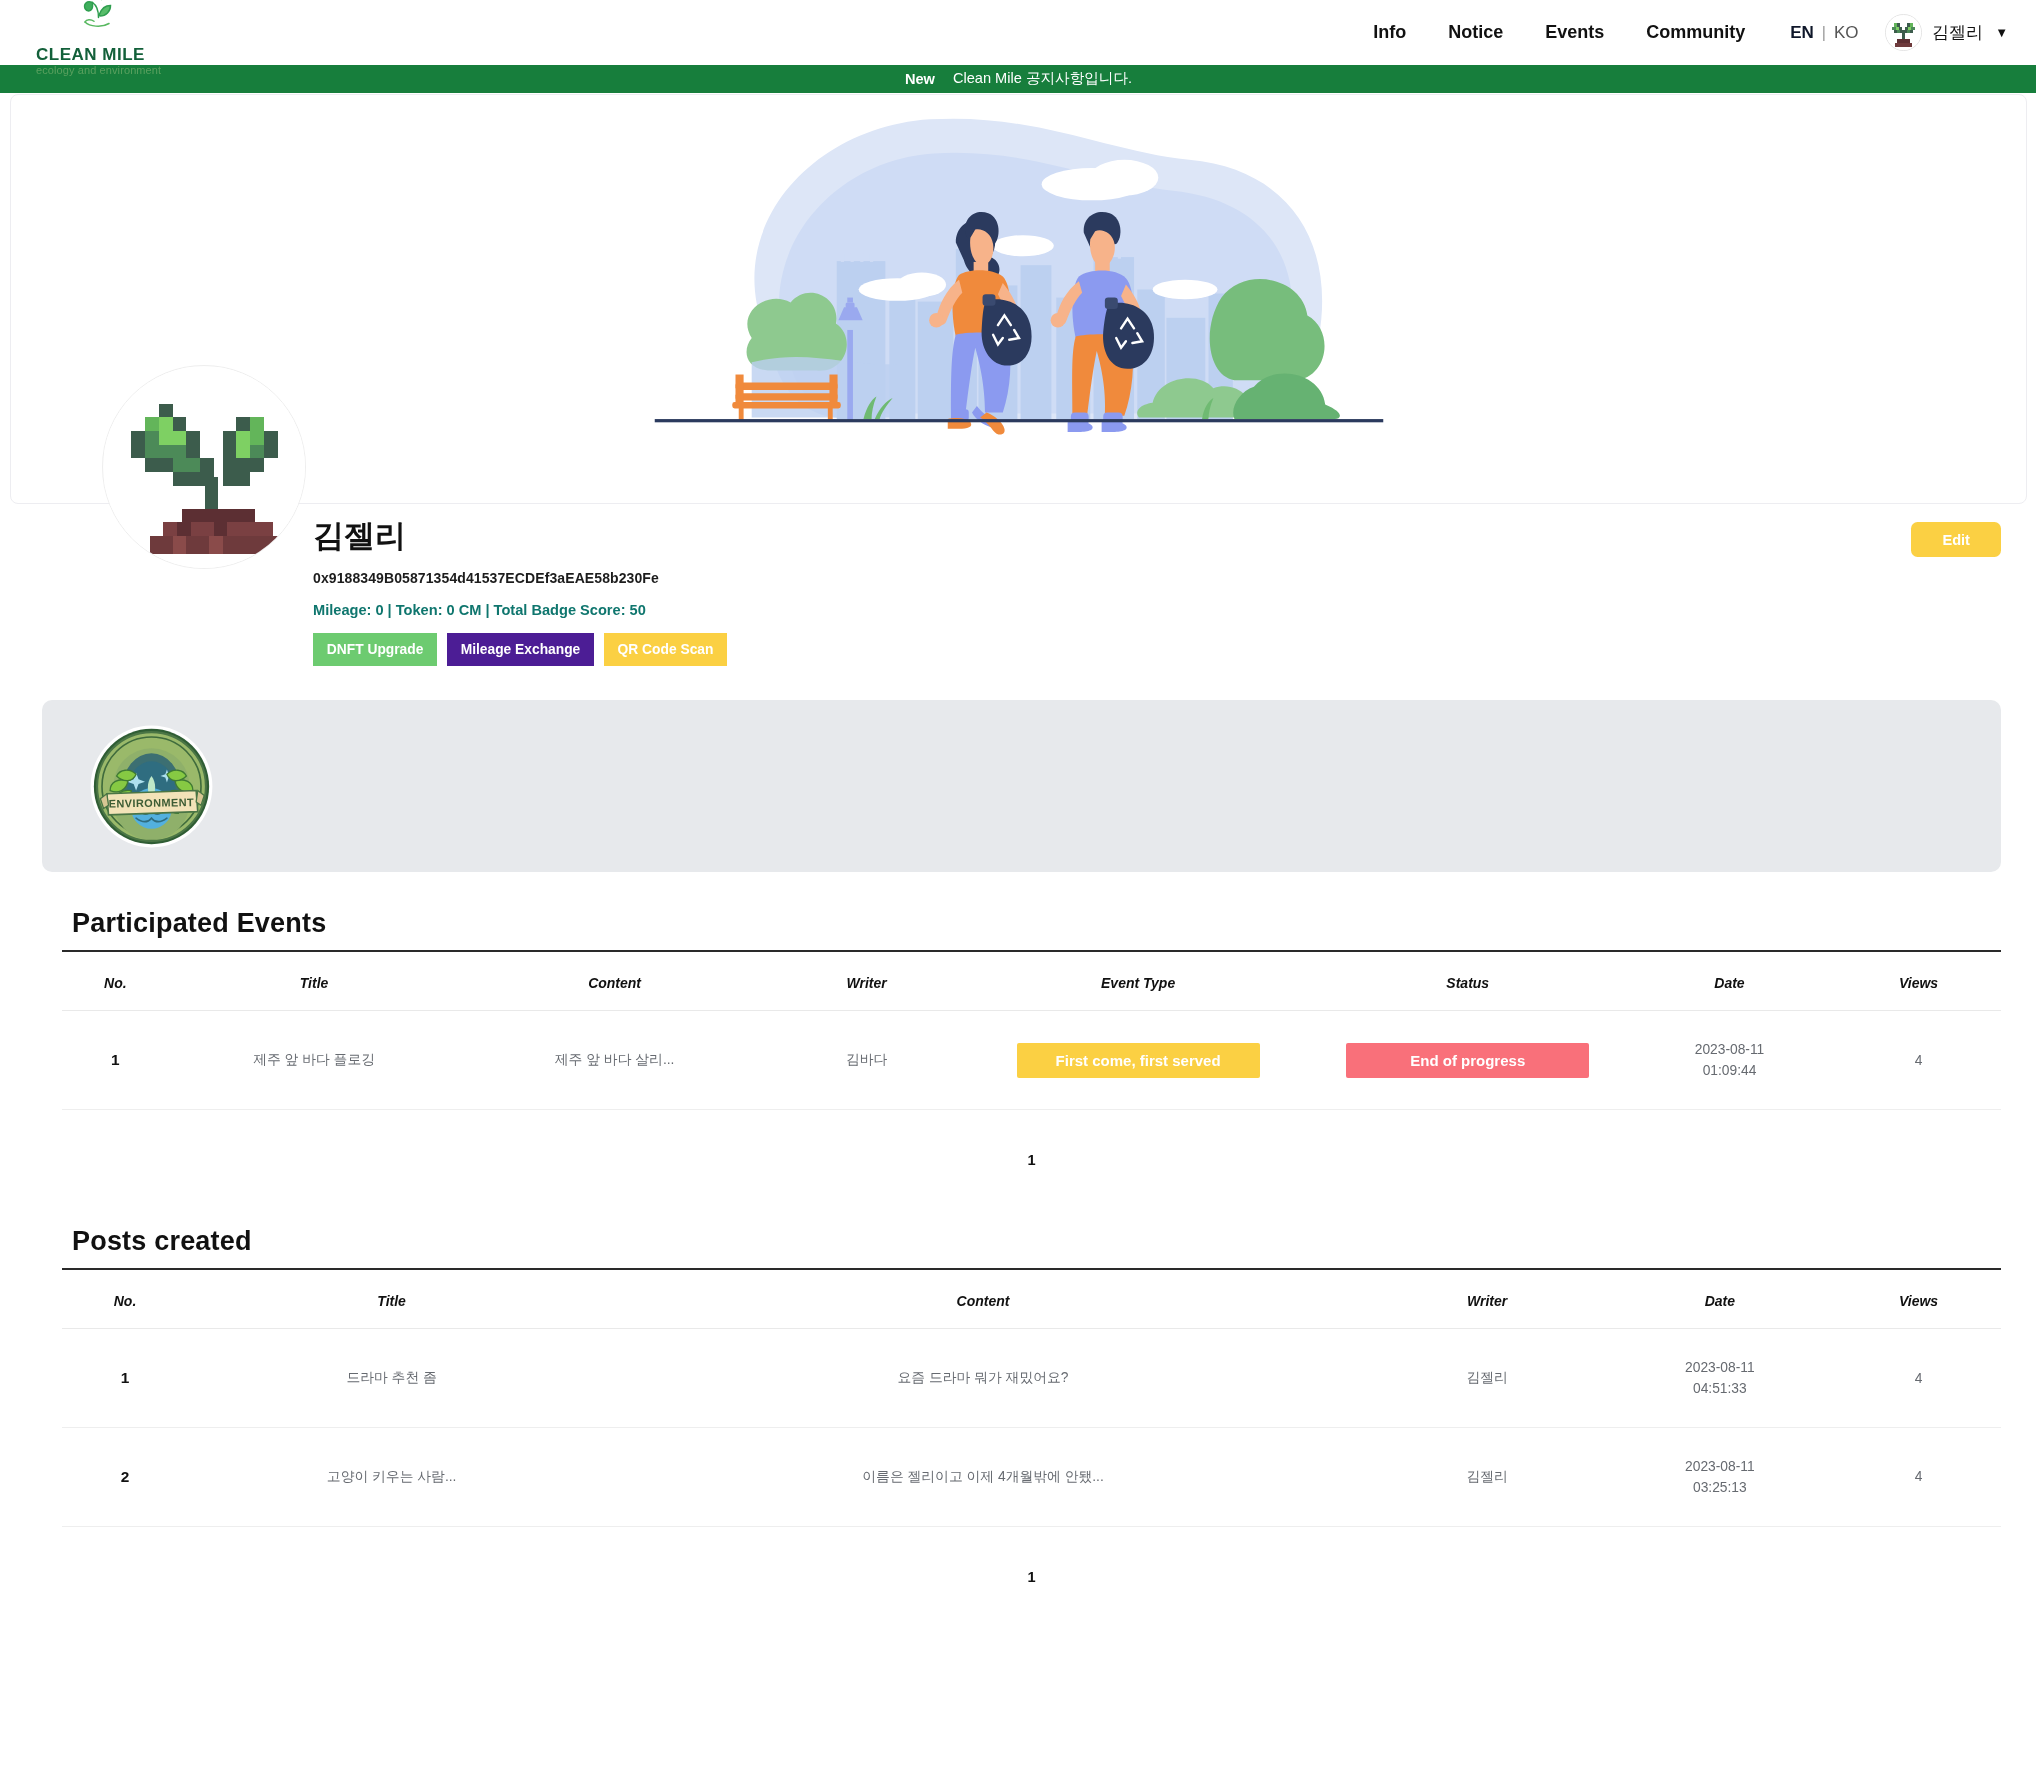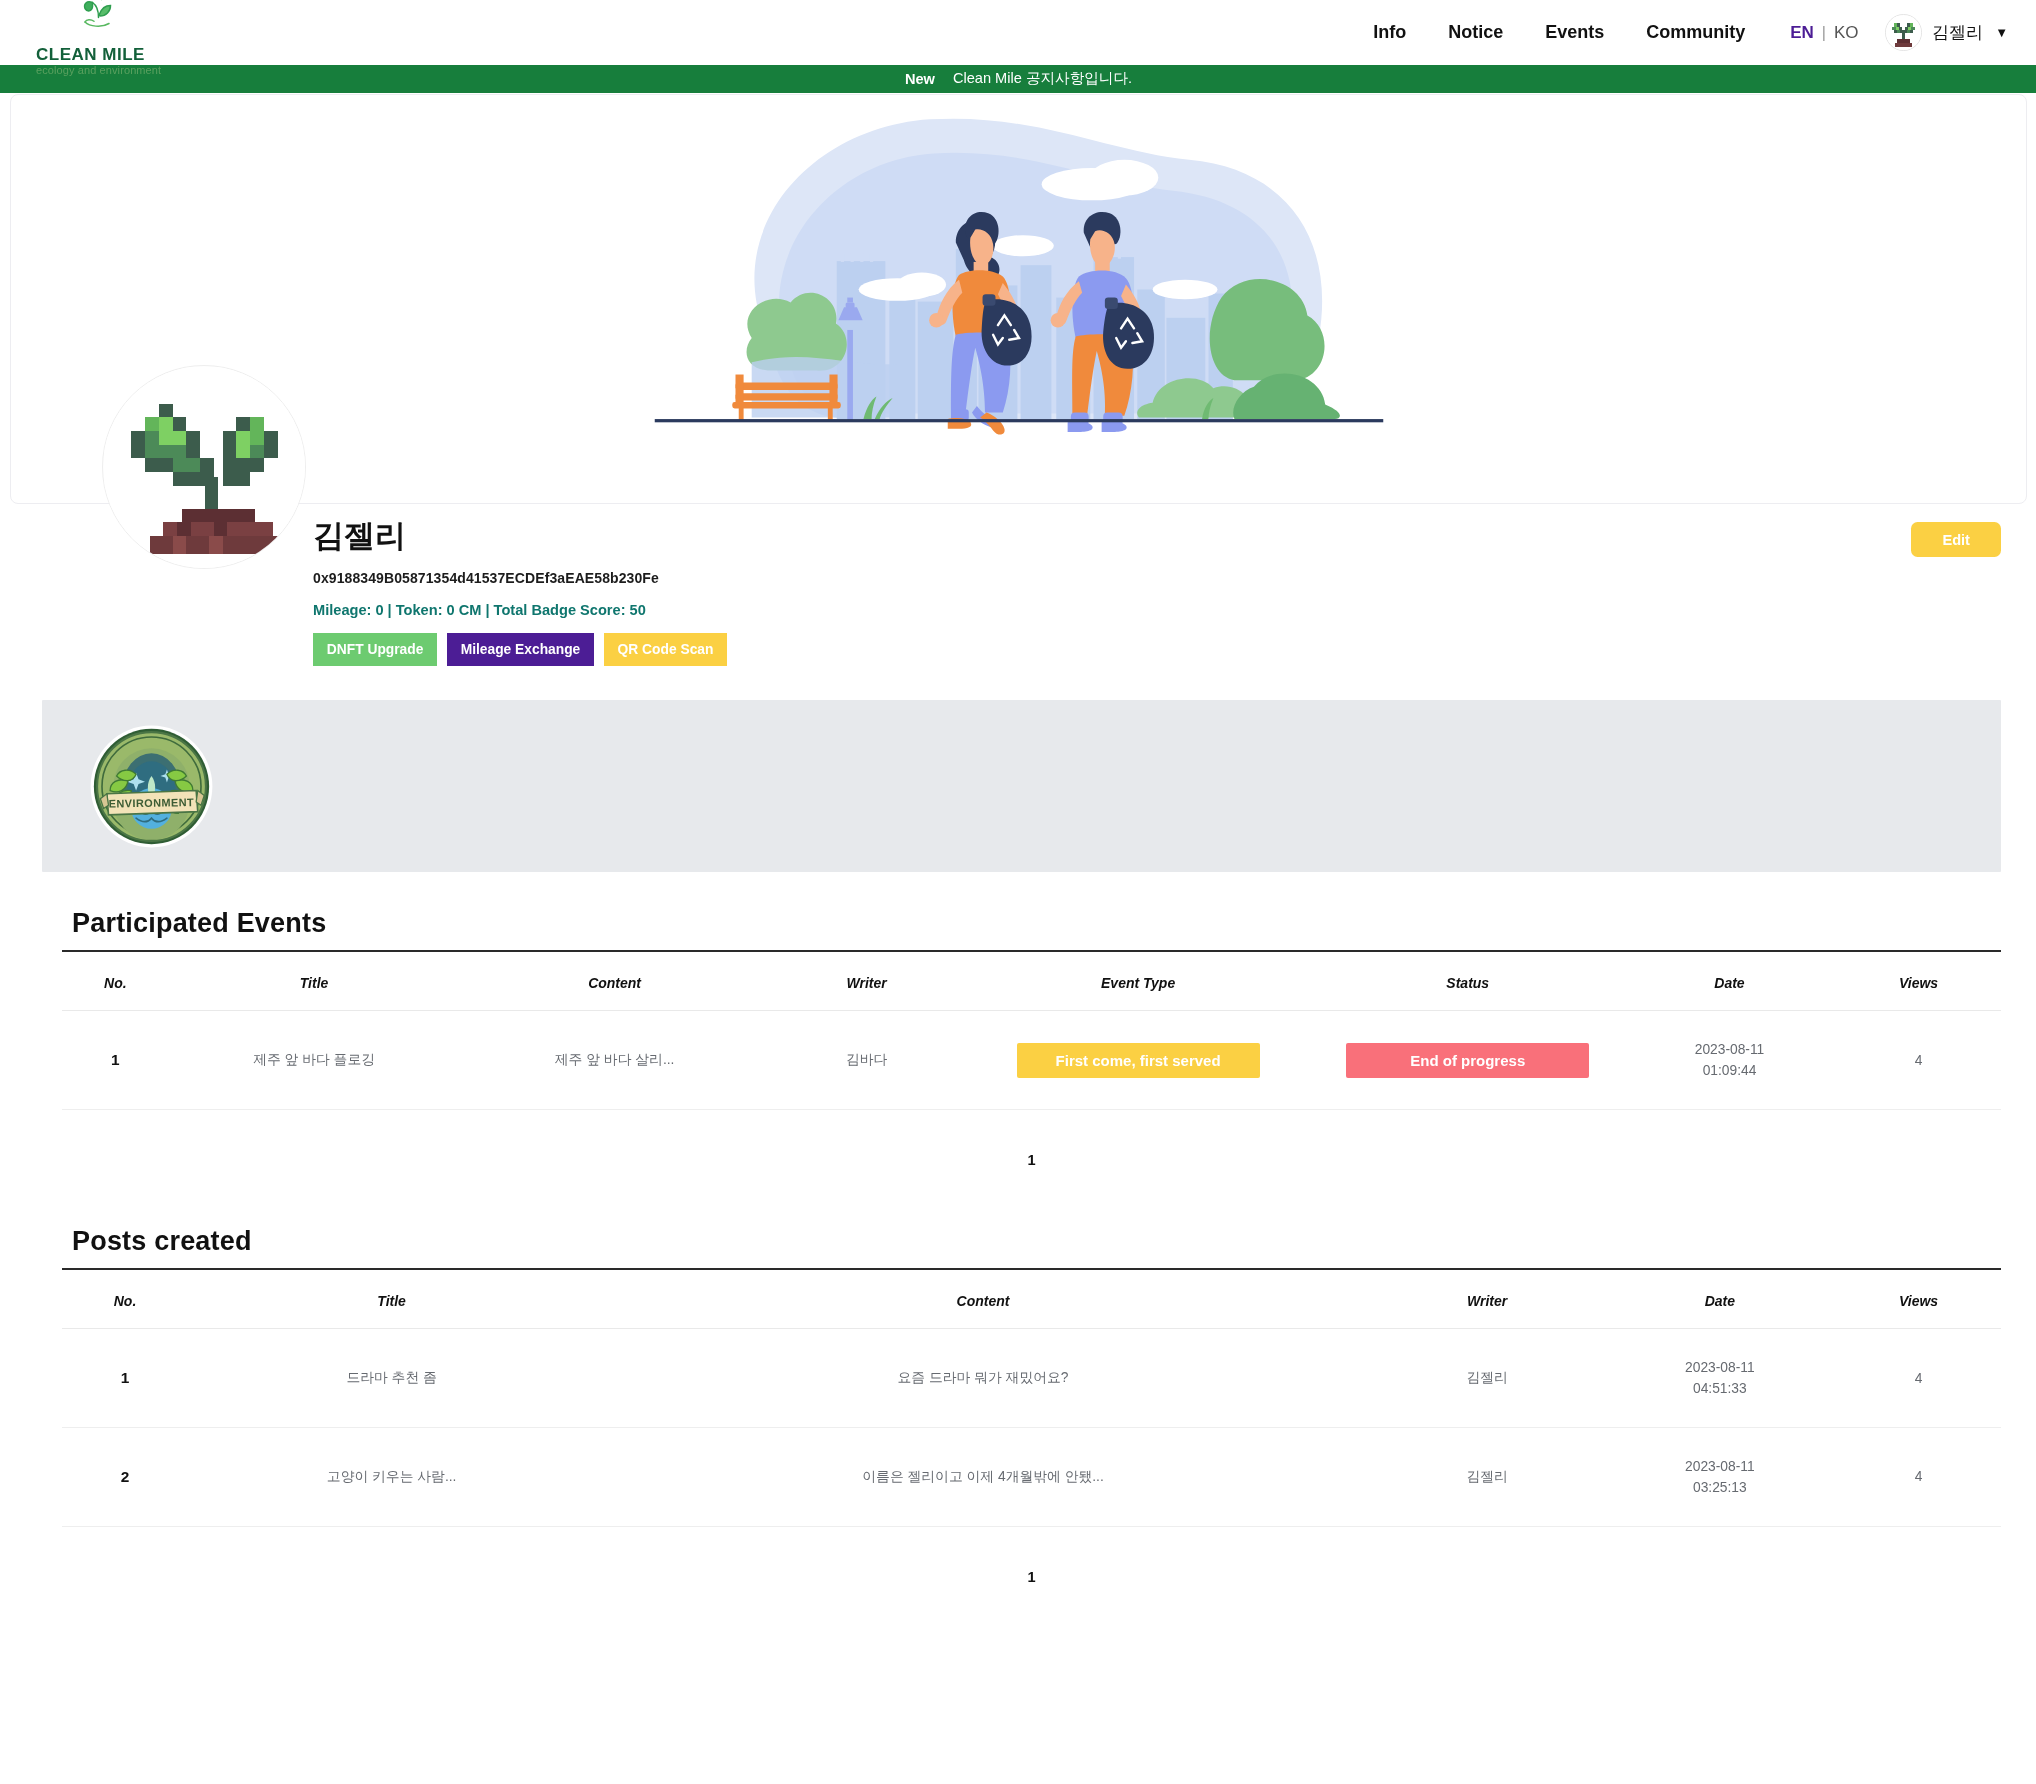--- a/index.html
+++ b/index.html
@@ -27,21 +27,21 @@
     font-size: 17px; font-weight: 700; letter-spacing: 0.5px; color: #13603a;
   }
   .brand-sub { font-size: 11px; color: #5aa05f; letter-spacing: 0.1px; }
 
   .nav { display: flex; align-items: center; gap: 0; }
   .nav-item {
     font-size: 18px; font-weight: 600; color: #111111;
     padding: 0 21px; cursor: pointer; white-space: nowrap;
   }
   .lang { display: flex; align-items: center; gap: 8px; padding: 0 18px 0 24px; }
-  .lang-opt { font-size: 17px; font-weight: 700; color: #4c1d95; cursor: pointer; }
+  .lang-opt { font-size: 17px; font-weight: 700; color: #0f172a; cursor: pointer; }
   .lang-opt.inactive { font-weight: 400; color: #555; }
   .lang-div { color: #999; font-size: 16px; }
 
   .user-box { display: flex; align-items: center; gap: 10.5px; padding-left: 8px; cursor: pointer; }
   .user-avatar {
     width: 37px; height: 37px; border-radius: 50%;
     background: #ffffff; border: 0.8px solid #e4e4e4;
     overflow: hidden; flex: 0 0 37px;
     display: flex; align-items: center; justify-content: center;
   }
@@ -103,21 +103,21 @@
     background: #FBD043; color: #ffffff; border: none;
     border-radius: 6.5px; font-size: 14.6px; font-weight: 700;
     padding: 9.7px 31px; cursor: pointer; margin-top: 4.9px;
     font-family: "Liberation Sans", sans-serif;
   }
 
   
   .badge-panel {
     margin: 34px 36px 0 42px;
     background: #E7E9EC;
-    border-radius: 1px;
+    border-radius: 10px;
     height: 172px;
     display: flex; align-items: center;
     padding-left: 47px;
   }
   .badge-img { width: 125px; height: 125px; }
 
   
   .section { margin: 0 36px 0 62px; }
   .section-title {
     font-size: 27px; font-weight: 700; color: #111;

